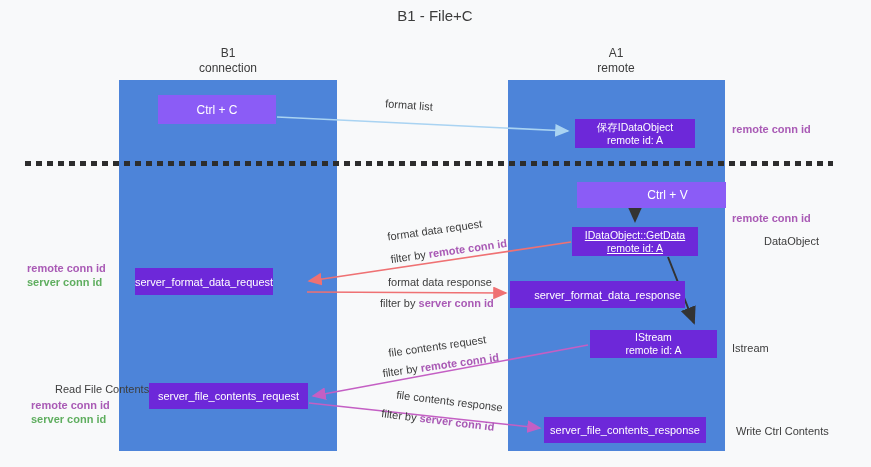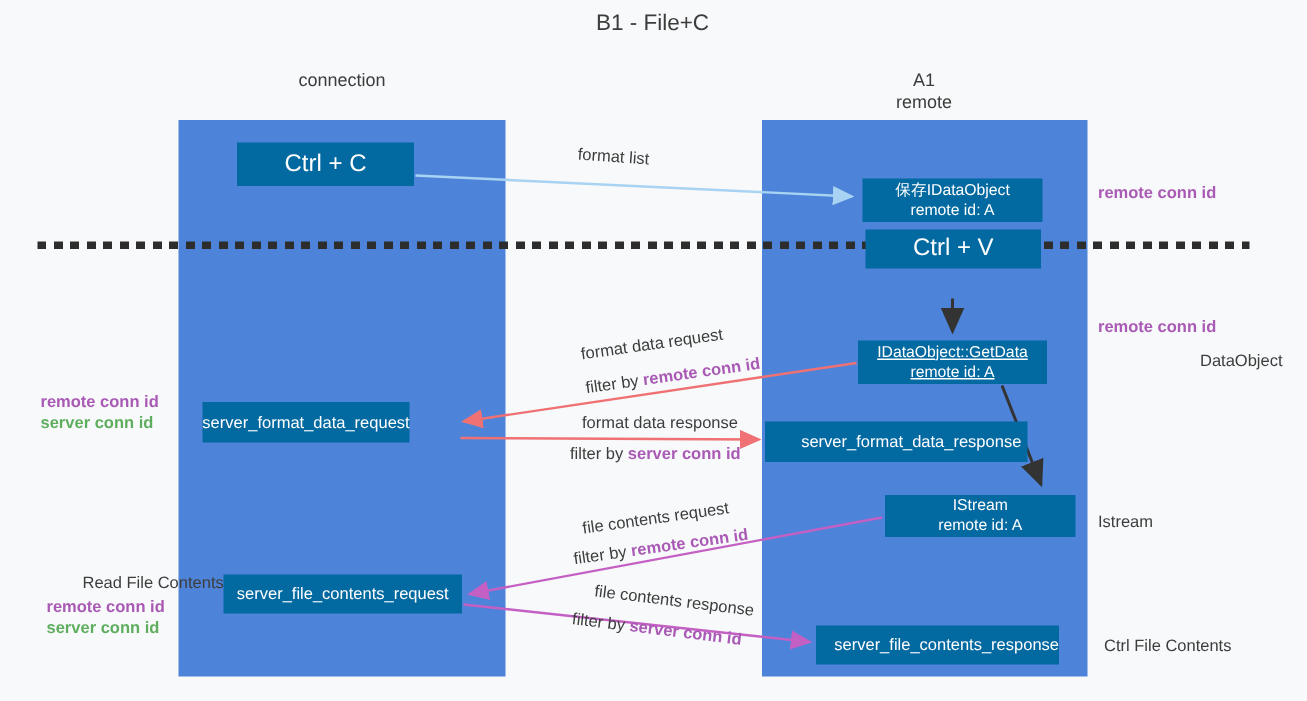--- a/index.html
+++ b/index.html
@@ -31,22 +31,22 @@
   }
   .dashed-line{
     position:absolute;top:161px;left:25px;width:808px;height:5px;
     background:repeating-linear-gradient(90deg,#2d2d2d 0 6px,transparent 6px 11px);
   }
   .node{
     position:absolute;display:flex;flex-direction:column;
     align-items:center;justify-content:center;
     color:#fff;text-align:center;
   }
-  .node.green{background:#0369a1;font-size:16px;}
-  .node.orange{background:#0369a1;font-size:11px;}
+  .node.green{background:#8b5cf6;font-size:12px;}
+  .node.orange{background:#6d28d9;font-size:11px;}
   .node .l2{font-size:10.5px;line-height:13px;}
   .flow-label{
     position:absolute;white-space:nowrap;font-size:11px;color:#3d3d3d;
     transform-origin:center;
   }
   .key-purple{color:#a95ab5;font-weight:bold;}
   .key-green{color:#5fae5f;font-weight:bold;}
   .margin-label{position:absolute;white-space:nowrap;font-size:11px;line-height:14px;}
   .dark{color:#3d3d3d;}
   svg.arrows{position:absolute;top:0;left:0;pointer-events:none;}
@@ -54,20 +54,21 @@
 </head>
 <body>
 
 <div class="canvas">
 
   <div class="title">
     <div>B1 - File+C</div>
   </div>
 
   <div class="col-header" style="left:158px;">
+    <div>B1</div>
     <div>connection</div>
   </div>
   <div class="col-header" style="left:546px;">
     <div>A1</div>
     <div>remote</div>
   </div>
 
   <div class="col col-left"></div>
   <div class="col col-right"></div>
 
@@ -99,21 +100,21 @@
 
   <div class="node green abs" style="left:158px;top:95px;width:118px;height:29px;">
     <div>Ctrl + C</div>
   </div>
 
   <div class="node orange abs" style="left:575px;top:119px;width:120px;height:29px;">
     <div class="l2">保存IDataObject</div>
     <div class="l2">remote id: A</div>
   </div>
 
-  <div class="node green abs" style="left:577px;top:153px;width:117px;height:26px;">
+  <div class="node green abs" style="left:577px;top:182px;width:117px;height:26px;padding-left:32px;">
     <div>Ctrl + V</div>
   </div>
 
   <div class="node orange abs" style="left:572px;top:227px;width:126px;height:29px;text-decoration:underline;">
     <div class="l2">IDataObject::GetData</div>
     <div class="l2">remote id: A</div>
   </div>
 
   <div class="node orange abs" style="left:135px;top:268px;width:138px;height:27px;text-align:center;">
     <div>server_format_data_request</div>
@@ -125,21 +126,21 @@
 
   <div class="node orange abs" style="left:590px;top:330px;width:127px;height:28px;">
     <div class="l2">IStream</div>
     <div class="l2">remote id: A</div>
   </div>
 
   <div class="node orange abs" style="left:149px;top:383px;width:159px;height:26px;text-align:right;">
     <div>server_file_contents_request</div>
   </div>
 
-  <div class="node orange abs" style="left:544px;top:417px;width:162px;height:26px;align-items:flex-end;">
+  <div class="node orange abs" style="left:544px;top:417px;width:162px;height:26px;">
     <div>server_file_contents_response</div>
   </div>
 
   <div class="flow-label" style="left:354px;top:99px;width:110px;text-align:center;transform:rotate(4deg);">format list</div>
 
   <div class="flow-label" style="left:387px;top:224px;transform:rotate(-8deg);">format data request</div>
   <div class="flow-label" style="left:390px;top:245px;transform:rotate(-8deg);">
     <span>filter by </span><span class="key-purple">remote conn id</span>
   </div>
 
@@ -160,17 +161,17 @@
 
   <div class="margin-label key-purple" style="left:27px;top:261px;">remote conn id</div>
   <div class="margin-label key-green" style="left:27px;top:275px;">server conn id</div>
 
   <div class="margin-label dark" style="left:29px;top:382px;padding-left:26px;">Read File Contents</div>
   <div class="margin-label key-purple" style="left:31px;top:398px;">remote conn id</div>
   <div class="margin-label key-green" style="left:31px;top:412px;">server conn id</div>
 
   <div class="margin-label key-purple" style="left:732px;top:122px;">remote conn id</div>
   <div class="margin-label key-purple" style="left:732px;top:211px;">remote conn id</div>
-  <div class="margin-label dark" style="left:768px;top:234px;padding-left:32px;">DataObject</div>
+  <div class="margin-label dark" style="left:732px;top:234px;padding-left:32px;">DataObject</div>
   <div class="margin-label dark" style="left:732px;top:341px;">Istream</div>
-  <div class="margin-label dark" style="left:736px;top:424px;">Ctrl File Contents</div>
+  <div class="margin-label dark" style="left:736px;top:424px;">Write Ctrl Contents</div>
 
 </div>
 
 </body></html>

